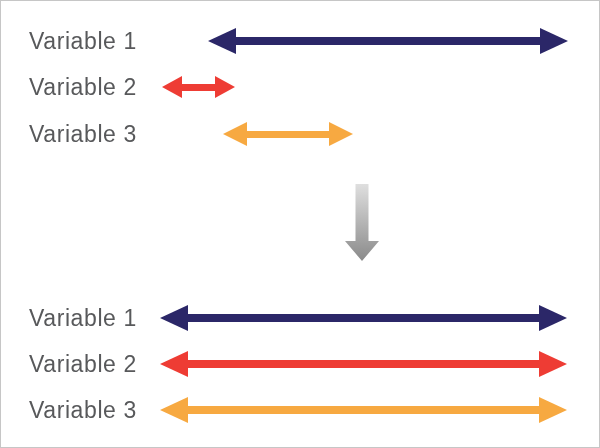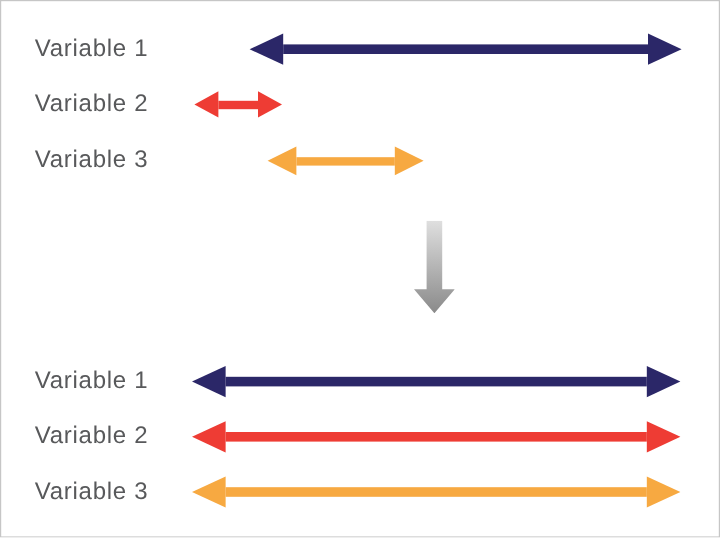--- a/index.html
+++ b/index.html
@@ -20,21 +20,21 @@
     position: absolute;
     left: 0;
     right: 0;
     height: 26px;
   }
   .row-label {
     position: absolute;
     left: 28px;
     top: 50%;
     transform: translateY(-50%);
-    font-size: 20px;
+    font-size: 23px;
     letter-spacing: 0.6px;
     color: #58595b;
     white-space: nowrap;
   }
   
   .dbl-arrow {
     position: absolute;
     top: 50%;
     transform: translateY(-50%);
     display: flex;

